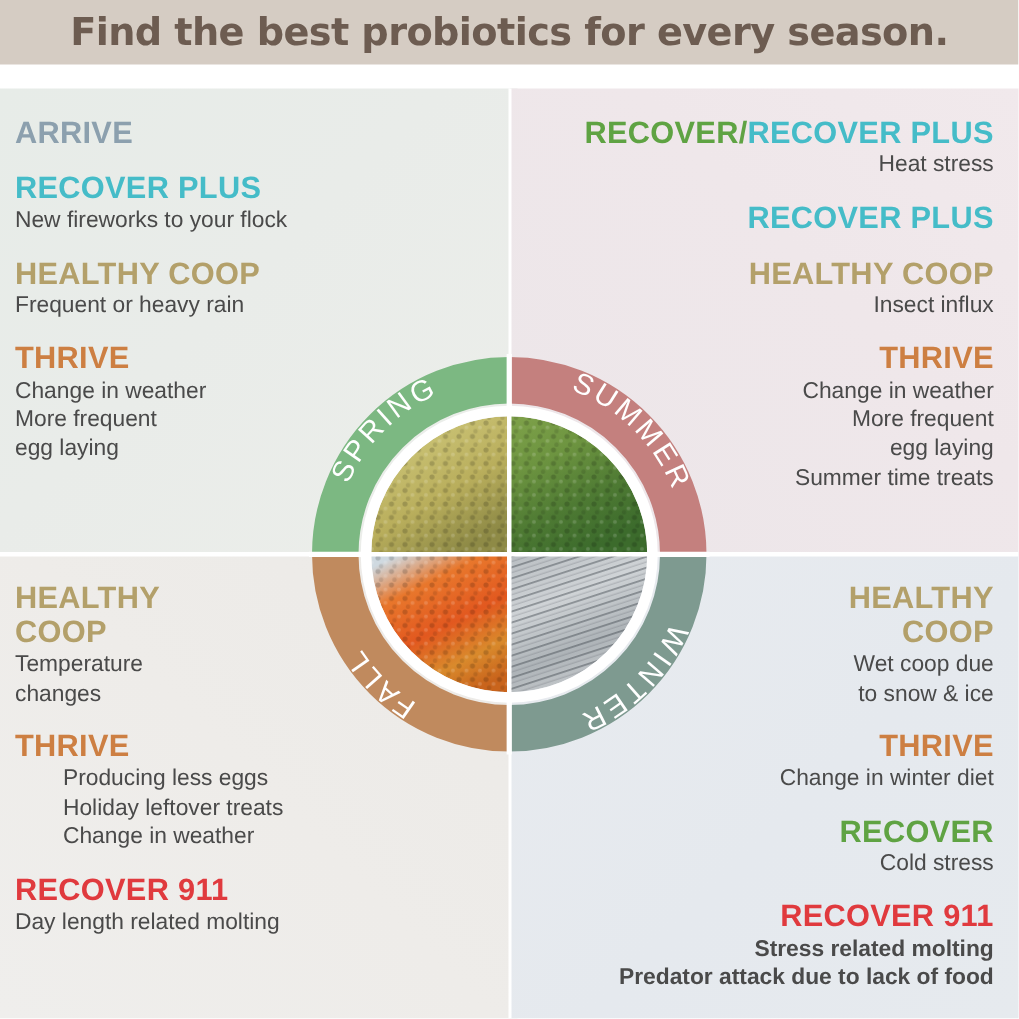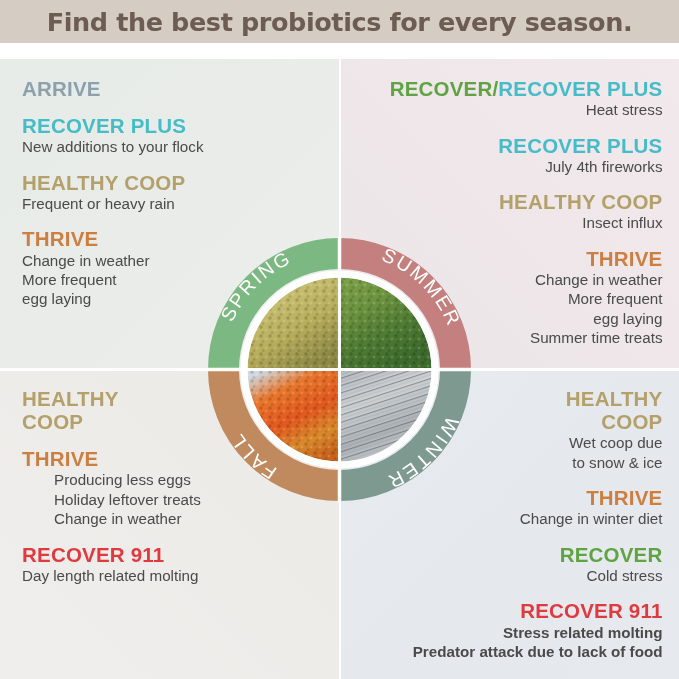--- a/index.html
+++ b/index.html
@@ -32,21 +32,21 @@
   }
 
   
   #grid {
     position:absolute; left:0; top:59px;
     width:679px; height:620px;
   }
   .quad {
     position:absolute;
     width:345px; height:310px;
-    padding:18px 22px 10px 22px;
+    padding:18px 22px 10px 10px;
     overflow:hidden;
   }
   #quad-spring { left:0;     top:0;   background:linear-gradient(135deg,#e7ece8 0%,#e9ece9 45%,#eceeea 100%); }
   #quad-summer { left:339.5px; top:0; background:linear-gradient(225deg,#f1e9ec 0%,#efe7ea 40%,#ece6e9 100%); }
   #quad-fall   { left:0;     top:310px; background:linear-gradient(45deg,#efeeec 0%,#eeece9 50%,#eceae7 100%); }
   #quad-winter { left:339.5px; top:310px; background:linear-gradient(315deg,#e6eaee 0%,#e5e9ee 45%,#e8ebef 100%); }
 
   
   #div-v { position:absolute; left:338.5px; top:0;   width:2.5px; height:620px; background:#ffffff; }
   #div-h { position:absolute; left:0;   top:308.5px; width:679px; height:3px; background:#ffffff; }
@@ -106,59 +106,60 @@
   </div>
 
   <div id="grid">
 
     <div class="quad align-left" id="quad-spring">
       <div class="block">
         <div class="brand c-arrive">ARRIVE</div>
       </div>
       <div class="block">
         <div class="brand c-plus">RECOVER PLUS</div>
-        <div class="desc" style="white-space: pre-line;">New additions to your flock</div>
+        <div class="desc" style="white-space: pre-line;">New fireworks to your flock</div>
       </div>
       <div class="block">
         <div class="brand c-coop">HEALTHY COOP</div>
         <div class="desc" style="white-space: pre-line;">Frequent or heavy rain</div>
       </div>
       <div class="block">
         <div class="brand c-thrive">THRIVE</div>
         <div class="desc" style="white-space: pre-line;">Change in weather
 More frequent
 egg laying</div>
       </div>
     </div>
 
     <div class="quad align-right" id="quad-summer">
       <div class="block">
         <div class="brand"><span class="c-recover">RECOVER</span><span class="c-slash">/</span><span class="c-plus">RECOVER PLUS</span></div>
         <div class="desc" style="white-space: pre-line;">Heat stress</div>
       </div>
       <div class="block">
         <div class="brand c-plus">RECOVER PLUS</div>
-        <div class="desc" style="white-space: pre-line;">July 4th fireworks</div>
       </div>
       <div class="block">
         <div class="brand c-coop">HEALTHY COOP</div>
         <div class="desc" style="white-space: pre-line;">Insect influx</div>
       </div>
       <div class="block">
         <div class="brand c-thrive">THRIVE</div>
         <div class="desc" style="white-space: pre-line;">Change in weather
 More frequent
 egg laying
 Summer time treats</div>
       </div>
     </div>
 
     <div class="quad align-left" id="quad-fall">
       <div class="block">
         <div class="brand c-coop wrap" style="max-width:150px">HEALTHY COOP</div>
+        <div class="desc" style="white-space: pre-line;">Temperature
+changes</div>
       </div>
       <div class="block">
         <div class="brand c-thrive">THRIVE</div>
         <div class="desc" style="white-space: pre-line; margin-left: 32px;">Producing less eggs
 Holiday leftover treats
 Change in weather</div>
       </div>
       <div class="block">
         <div class="brand c-911">RECOVER 911</div>
         <div class="desc" style="white-space: pre-line;">Day length related molting</div>

